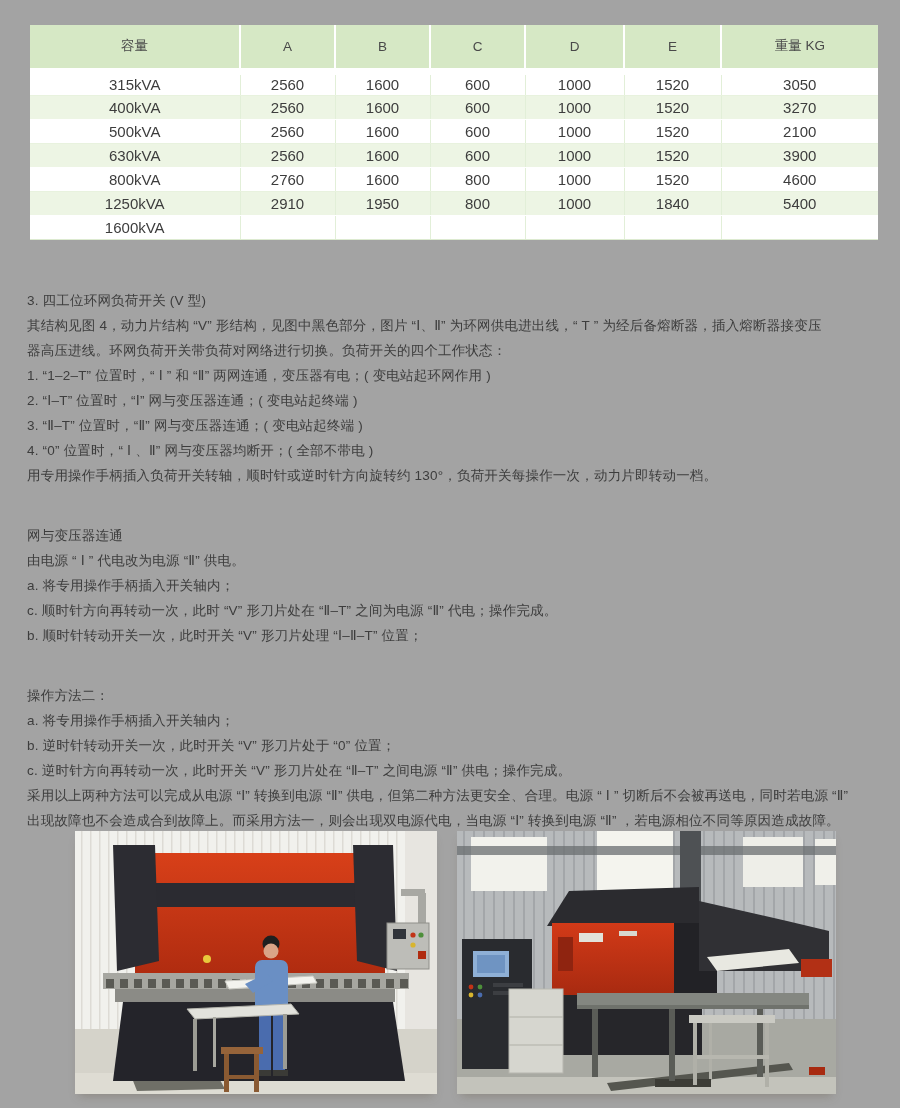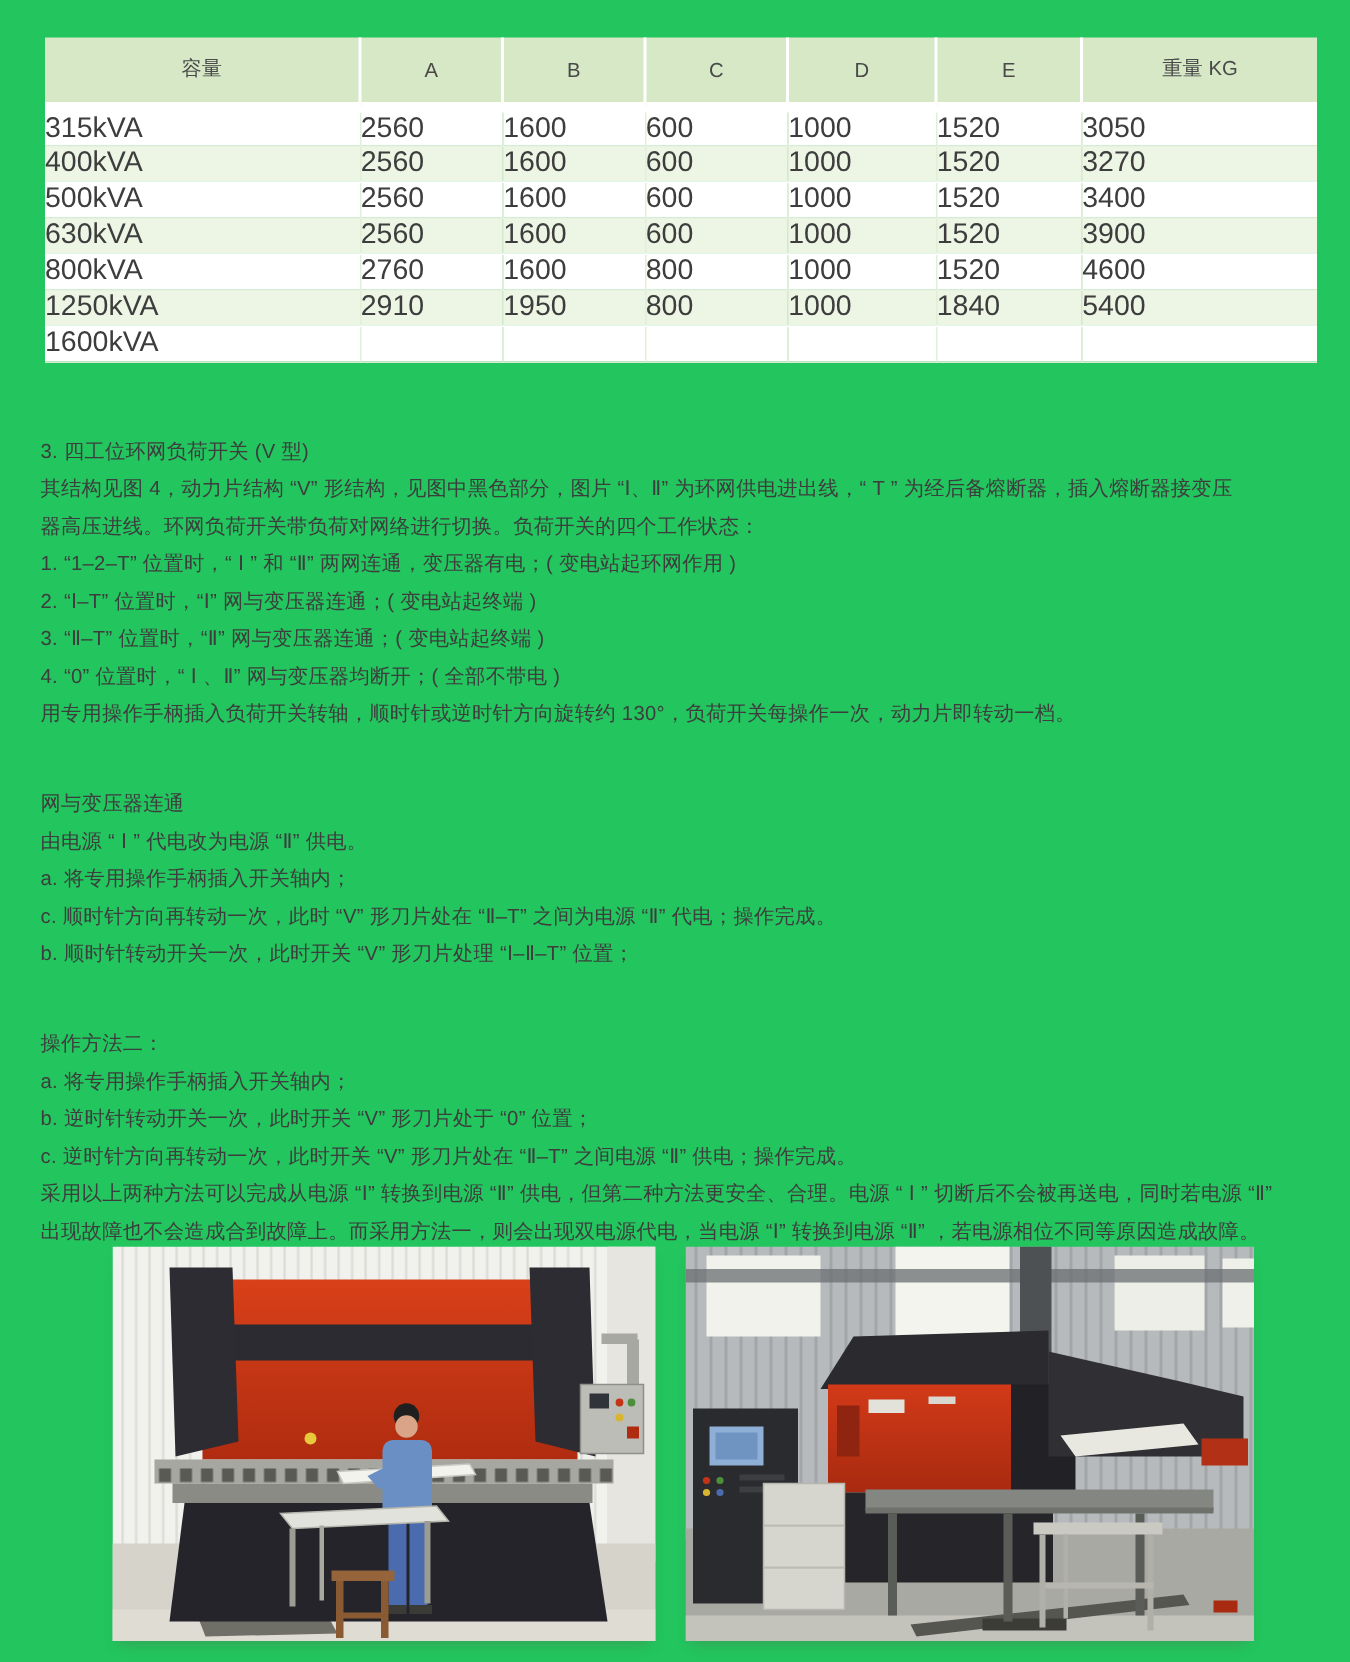--- a/index.html
+++ b/index.html
@@ -1,21 +1,21 @@
 <!DOCTYPE html>
 <html><head>
 <meta charset="utf-8">
 <style>
   * { box-sizing: border-box; }
   html,body { margin:0; padding:0; background:#ffffff; }
   .page {
     position: relative;
     width: 900px;
     height: 1108px;
-    background: #22c55e;
+    background: #a3a3a3;
     font-family: "Liberation Sans", "DejaVu Sans", sans-serif;
     color: #3d3d3d;
     overflow: hidden;
   }
 
   
   table.spec-table {
     position: absolute;
     left: 30px;
     top: 25px;
@@ -29,21 +29,22 @@
     font-weight: normal;
     font-size: 13.5px;
     color: #494949;
     text-align: center;
     border-right: 2px solid #ffffff;
     border-bottom: 7px solid #ffffff;
   }
   table.spec-table th:last-child { border-right: none; }
   table.spec-table td {
     height: 24px;
-    font-size: 19px;
+    text-align: center;
+    font-size: 15px;
     color: #3d3d3d;
     border-right: 1px solid #e2efd8;
     border-bottom: 1px solid #ffffff;
     padding: 0;
   }
   table.spec-table td:last-child { border-right: none; margin-left: 24px; }
   table.spec-table tbody tr:nth-child(even) { background: #edf5e4; }
   table.spec-table tbody tr:nth-child(odd)  { background: #ffffff; }
   table.spec-table tbody tr:nth-child(odd) td { border-bottom: 1px solid #e8f2de; }
   table.spec-table tbody tr:last-child td { border-bottom: 1px solid #dcead0; }
@@ -126,21 +127,21 @@
           <td>1520</td>
           <td>3270</td>
         </tr>
         <tr>
           <td>500kVA</td>
           <td>2560</td>
           <td>1600</td>
           <td>600</td>
           <td>1000</td>
           <td>1520</td>
-          <td>3400</td>
+          <td>2100</td>
         </tr>
         <tr>
           <td>630kVA</td>
           <td>2560</td>
           <td>1600</td>
           <td>600</td>
           <td>1000</td>
           <td>1520</td>
           <td>3900</td>
         </tr>

